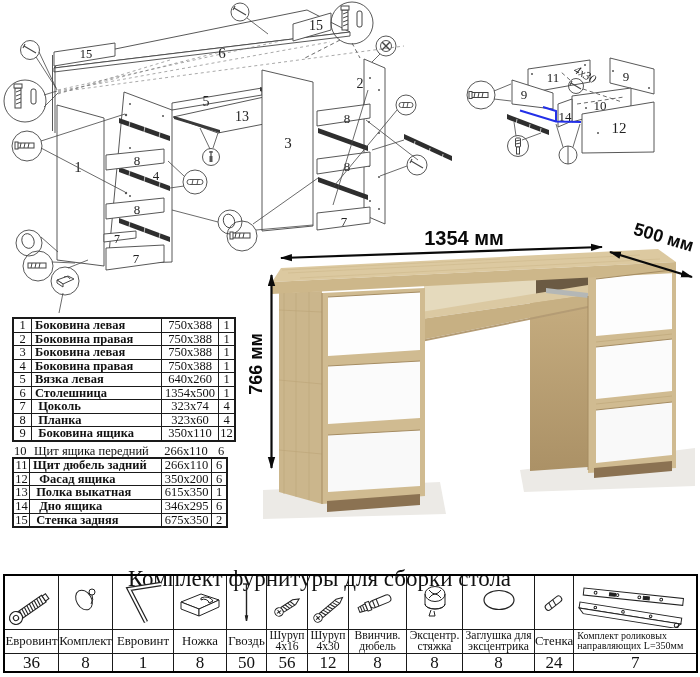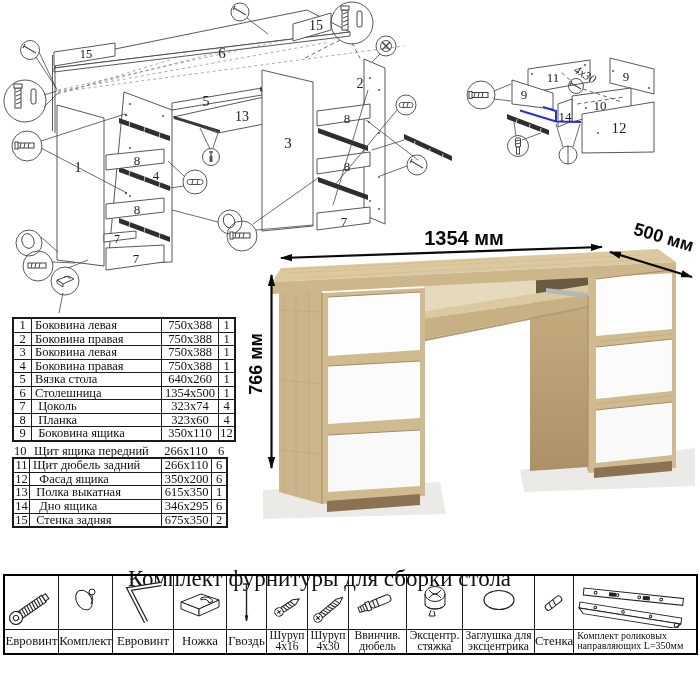--- a/index.html
+++ b/index.html
@@ -3,21 +3,21 @@
 <meta charset="utf-8">
 <style>
   html,body{margin:0;padding:0;background:#fff;}
   #page{position:relative;width:700px;height:677px;background:#ffffff;overflow:hidden;
         font-family:"Liberation Serif",serif;color:#111;}
   .abs{position:absolute;}
   table{border-collapse:collapse;}
   .pt td{border:1px solid #1a1a1a;font-size:12.5px;line-height:1;padding:0;
          white-space:nowrap;overflow:hidden;}
   .pt .c{text-align:center;}
-  .pt .n{padding-left:3px;}
+  .pt .n{padding-left:3px;font-weight:bold;}
   .hw td{border:1px solid #1a1a1a;text-align:center;vertical-align:middle;padding:0;overflow:hidden;}
   .hw .nm{font-size:12.8px;line-height:1.0;}
   .hw .nm2{font-size:11.6px;line-height:1.0;white-space:nowrap;}
   .hw .num{font-size:17px;line-height:17px;}
   .hw td svg{display:block;margin:0 auto;}
 </style>
 </head>
 <body>
 <div id="page">
 
@@ -474,21 +474,21 @@
           <td class="c">1</td>
         </tr>
   <tr>
           <td class="c" style="height:12.2px">4</td>
           <td class="n">Боковина правая</td>
           <td class="c">750x388</td>
           <td class="c">1</td>
         </tr>
   <tr>
           <td class="c" style="height:12.2px">5</td>
-          <td class="n">Вязка стола</td>
+          <td class="n">Вязка левая</td>
           <td class="c">640x260</td>
           <td class="c">1</td>
         </tr>
   <tr>
           <td class="c" style="height:12.2px">6</td>
           <td class="n">Столешница</td>
           <td class="c">1354x500</td>
           <td class="c">1</td>
         </tr>
   <tr>
@@ -719,16 +719,30 @@
     <td class="nm">Ножка</td>
     <td class="nm">Гвоздь</td>
     <td class="nm2">Шуруп<br>4х16</td>
     <td class="nm2">Шуруп<br>4х30</td>
     <td class="nm2">Ввинчив.<br>дюбель</td>
     <td class="nm2">Эксцентр.<br>стяжка</td>
     <td class="nm2">Заглушка для<br>эксцентрика</td>
     <td class="nm">Стенка</td>
     <td class="nm2" style="text-align:left;padding-left:3px;font-size:10px">Комплект роликовых<br>направляющих L=350мм</td>
   </tr>
+  <tr style="height:17px">
+    <td class="num">36</td>
+    <td class="num">8</td>
+    <td class="num">1</td>
+    <td class="num">8</td>
+    <td class="num">50</td>
+    <td class="num">56</td>
+    <td class="num">12</td>
+    <td class="num">8</td>
+    <td class="num">8</td>
+    <td class="num">8</td>
+    <td class="num">24</td>
+    <td class="num">7</td>
+  </tr>
 </tbody>
     </table>
 
 </div>
 
 </body></html>

